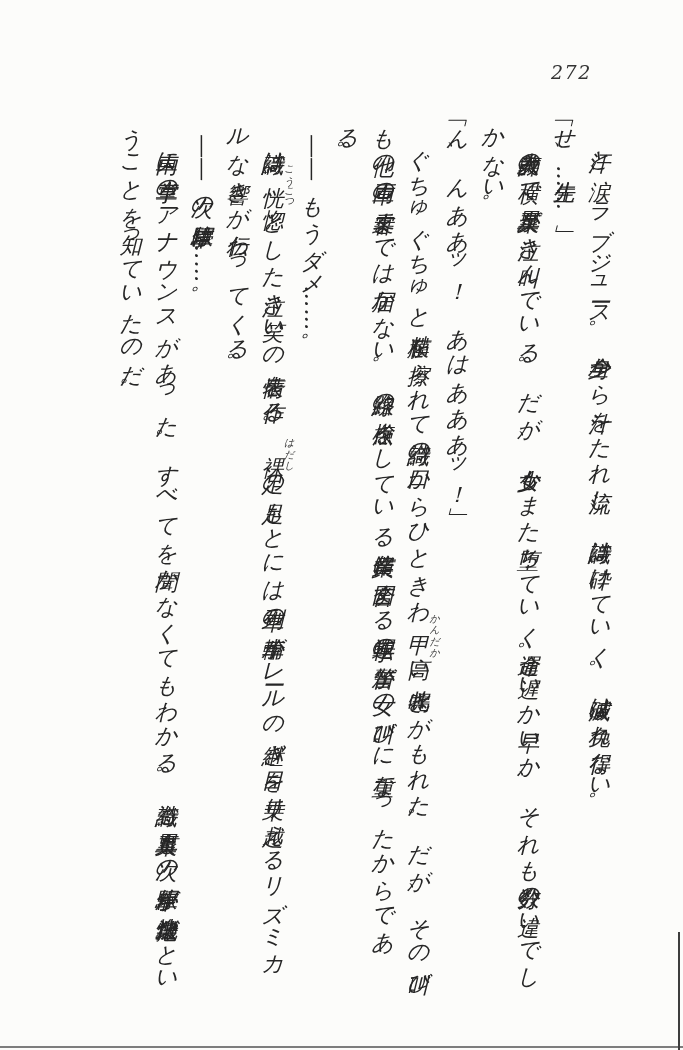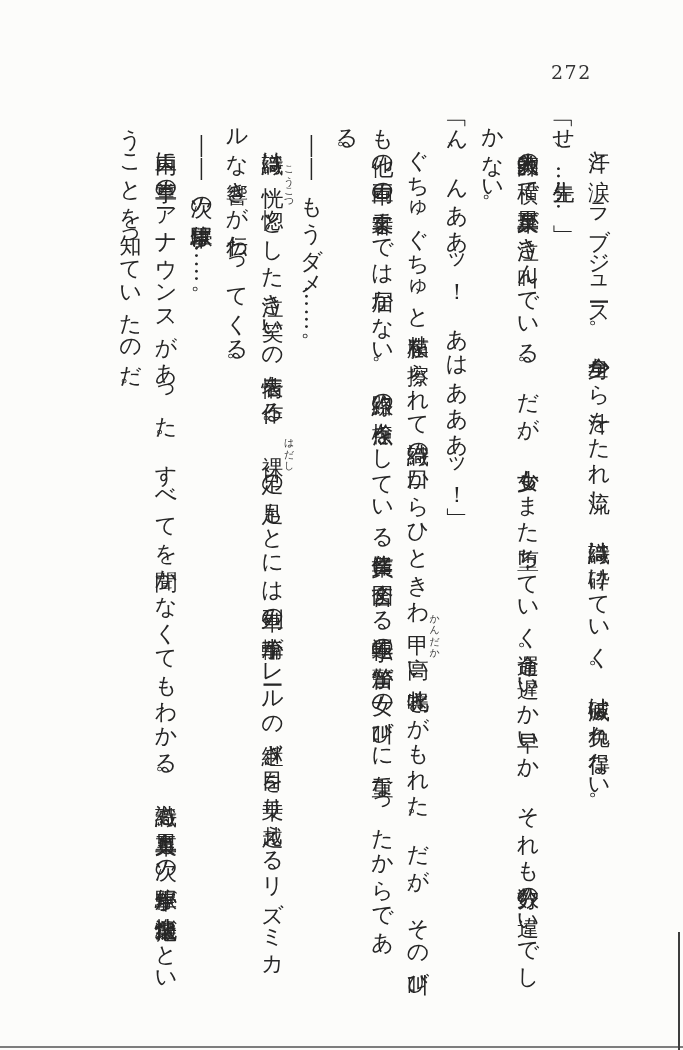--- a/index.html
+++ b/index.html
@@ -7,20 +7,21 @@
     padding: 0;
     background: #ffffff;
   }
   .page {
     position: relative;
     width: 683px;
     height: 1050px;
     background: #fcfcfa;
     overflow: hidden;
     font-family: "DejaVu Serif", "Liberation Serif", serif;
+    font-style: italic;
   }
   .page-number {
     position: absolute;
     top: 61px;
     left: 551px;
     font-size: 19px;
     letter-spacing: 1.5px;
     color: #333333;
   }
   .text-block {

